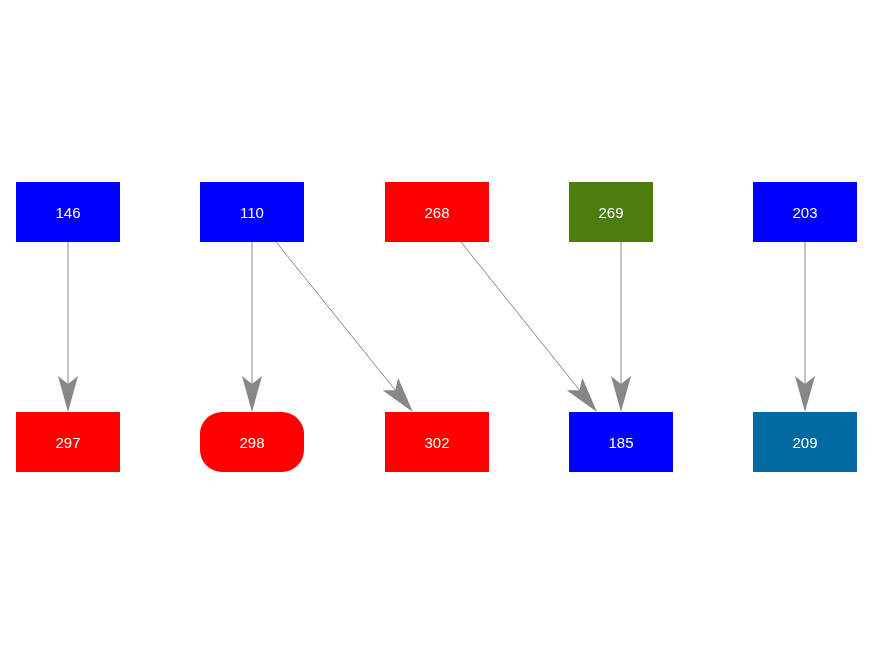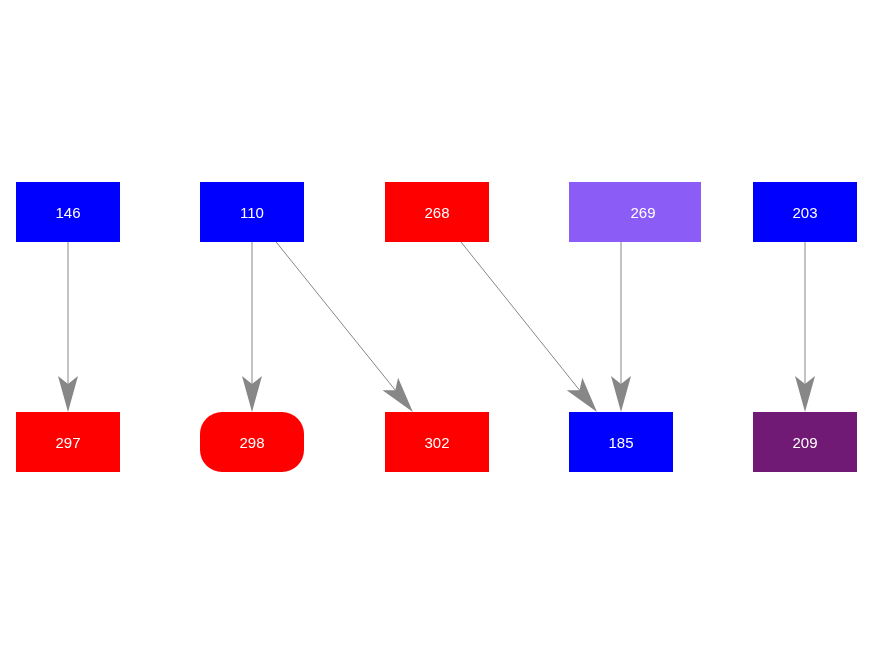--- a/index.html
+++ b/index.html
@@ -66,35 +66,35 @@
   <div id="nodes">
       <div class="node" style="left: 16px; top: 182px; width: 104px; height: 60px; background: rgb(0, 0, 255);">
         <span style="color: rgb(255, 255, 255);">146</span>
       </div>
       <div class="node" style="left: 200px; top: 182px; width: 104px; height: 60px; background: rgb(0, 0, 255);">
         <span style="color: rgb(255, 255, 255);">110</span>
       </div>
       <div class="node" style="left: 385px; top: 182px; width: 104px; height: 60px; background: rgb(255, 0, 0);">
         <span style="color: rgb(255, 255, 255);">268</span>
       </div>
-      <div class="node" style="left: 569px; top: 182px; width: 116px; height: 60px; background: #8b5cf6; padding-left: 16px;">
+      <div class="node" style="left: 569px; top: 182px; width: 84px; height: 60px; background: #4d7c0f;">
         <span style="color: rgb(255, 255, 255);">269</span>
       </div>
       <div class="node" style="left: 753px; top: 182px; width: 104px; height: 60px; background: rgb(0, 0, 255);">
         <span style="color: rgb(255, 255, 255);">203</span>
       </div>
       <div class="node" style="left: 16px; top: 412px; width: 104px; height: 60px; background: rgb(255, 0, 0);">
         <span style="color: #ffffff;">297</span>
       </div>
       <div class="node" style="left: 200px; top: 412px; width: 104px; height: 60px; background: rgb(255, 0, 0); border-radius: 22px;">
         <span style="color: rgb(255, 255, 255);">298</span>
       </div>
       <div class="node" style="left: 385px; top: 412px; width: 104px; height: 60px; background: rgb(255, 0, 0);">
         <span style="color: rgb(255, 255, 255);">302</span>
       </div>
       <div class="node" style="left: 569px; top: 412px; width: 104px; height: 60px; background: rgb(0, 0, 255);">
         <span style="color: rgb(255, 255, 255);">185</span>
       </div>
-      <div class="node" style="left: 753px; top: 412px; width: 104px; height: 60px; background: #701a75;">
+      <div class="node" style="left: 753px; top: 412px; width: 104px; height: 60px; background: #0369a1;">
         <span style="color: rgb(255, 255, 255);">209</span>
       </div>
     </div>
 </div>
 
 </body></html>

